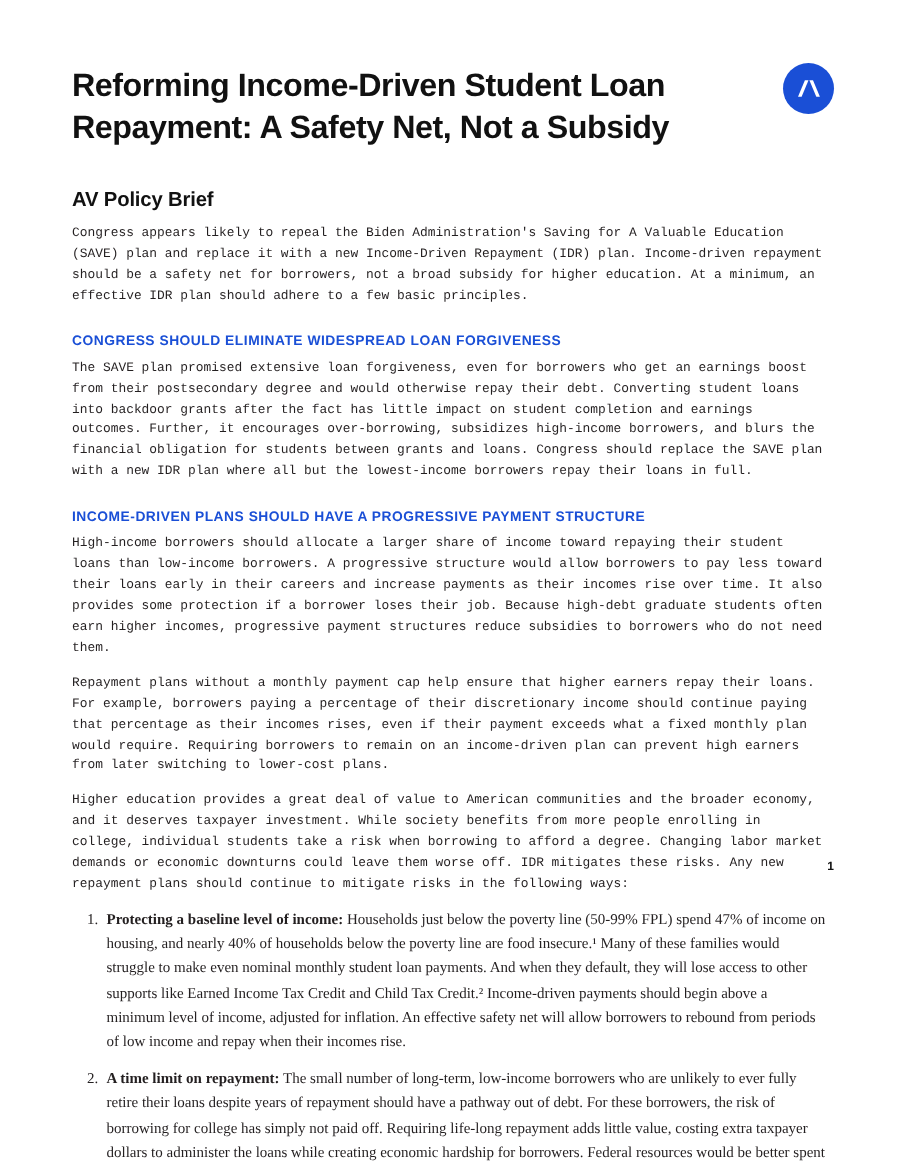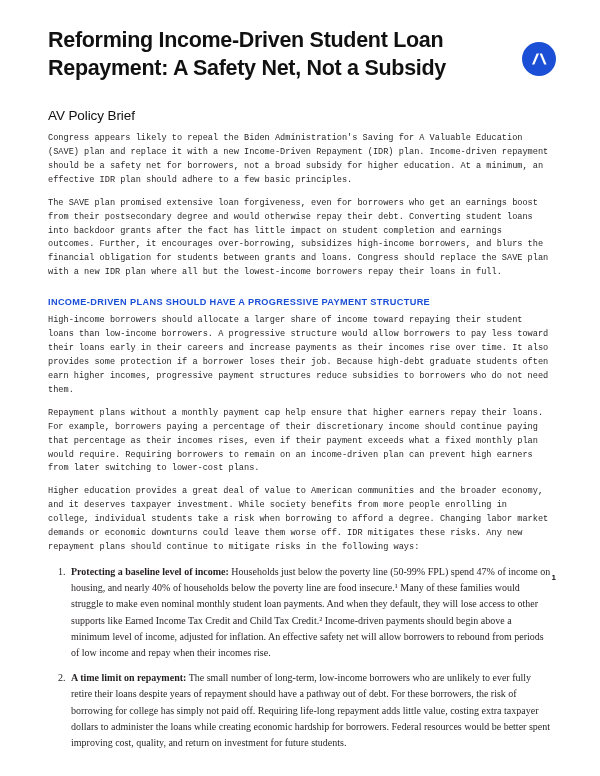--- a/index.html
+++ b/index.html
@@ -13,21 +13,21 @@
     font-family: "Liberation Serif", serif;
     color: #231f20;
     overflow: hidden;
     position: relative;
   }
   .page {
     position: relative;
     width: 600px;
     height: 596px;
     box-sizing: border-box;
-    padding: 27px 48px 20px 48px;
+    padding: 44px 48px 20px 48px;
     background: #fff;
   }
   .logo {
     position: absolute;
     top: 42px;
     right: 44px;
     width: 34px;
     height: 34px;
     border-radius: 50%;
     background: #1a4fd6;
@@ -41,21 +41,21 @@
     font-size: 21.5px;
     line-height: 1.28;
     font-weight: bold;
     letter-spacing: -0.3px;
     margin: 0 60px 0 0;
     color: #111;
   }
   h2.brief-label {
     font-family: "Liberation Sans", sans-serif;
     font-size: 13.5px;
-    font-weight: normal;
+    font-weight: bold;
     margin: 26px 0 9px 0;
     color: #111;
     letter-spacing: -0.1px;
   }
   h3.section-head {
     font-family: "Liberation Sans", sans-serif;
     font-size: 9.2px;
     font-weight: bold;
     letter-spacing: 0.35px;
     color: #1a4fd6;
@@ -107,20 +107,21 @@
       <path d="M9.2 13.2 L13.4 13.2 L12.6 11.2 L10 11.2 Z" fill="#1a4fd6"></path>
     </svg>
   </div>
 
   <h1 class="doc-title">Reforming Income-Driven Student Loan Repayment: A Safety Net, Not a Subsidy</h1>
 
   <h2 class="brief-label">AV Policy Brief</h2>
 
   <p class="para">Congress appears likely to repeal the Biden Administration's Saving for A Valuable Education (SAVE) plan and replace it with a new Income-Driven Repayment (IDR) plan. Income-driven repayment should be a safety net for borrowers, not a broad subsidy for higher education. At a minimum, an effective IDR plan should adhere to a few basic principles.</p>
 
+  <h3 class="section-head">CONGRESS SHOULD ELIMINATE WIDESPREAD LOAN FORGIVENESS</h3>
   <p class="para">The SAVE plan promised extensive loan forgiveness, even for borrowers who get an earnings boost from their postsecondary degree and would otherwise repay their debt. Converting student loans into backdoor grants after the fact has little impact on student completion and earnings outcomes. Further, it encourages over-borrowing, subsidizes high-income borrowers, and blurs the financial obligation for students between grants and loans. Congress should replace the SAVE plan with a new IDR plan where all but the lowest-income borrowers repay their loans in full.</p>
 
   <h3 class="section-head">INCOME-DRIVEN PLANS SHOULD HAVE A PROGRESSIVE PAYMENT STRUCTURE</h3>
   <p class="para">High-income borrowers should allocate a larger share of income toward repaying their student loans than low-income borrowers. A progressive structure would allow borrowers to pay less toward their loans early in their careers and increase payments as their incomes rise over time. It also provides some protection if a borrower loses their job. Because high-debt graduate students often earn higher incomes, progressive payment structures reduce subsidies to borrowers who do not need them.</p>
   <p class="para">Repayment plans without a monthly payment cap help ensure that higher earners repay their loans. For example, borrowers paying a percentage of their discretionary income should continue paying that percentage as their incomes rises, even if their payment exceeds what a fixed monthly plan would require. Requiring borrowers to remain on an income-driven plan can prevent high earners from later switching to lower-cost plans.</p>
 
   <p class="para">Higher education provides a great deal of value to American communities and the broader economy, and it deserves taxpayer investment. While society benefits from more people enrolling in college, individual students take a risk when borrowing to afford a degree. Changing labor market demands or economic downturns could leave them worse off. IDR mitigates these risks. Any new repayment plans should continue to mitigate risks in the following ways:</p>
 
   <ol class="reco-list">
     <li>

